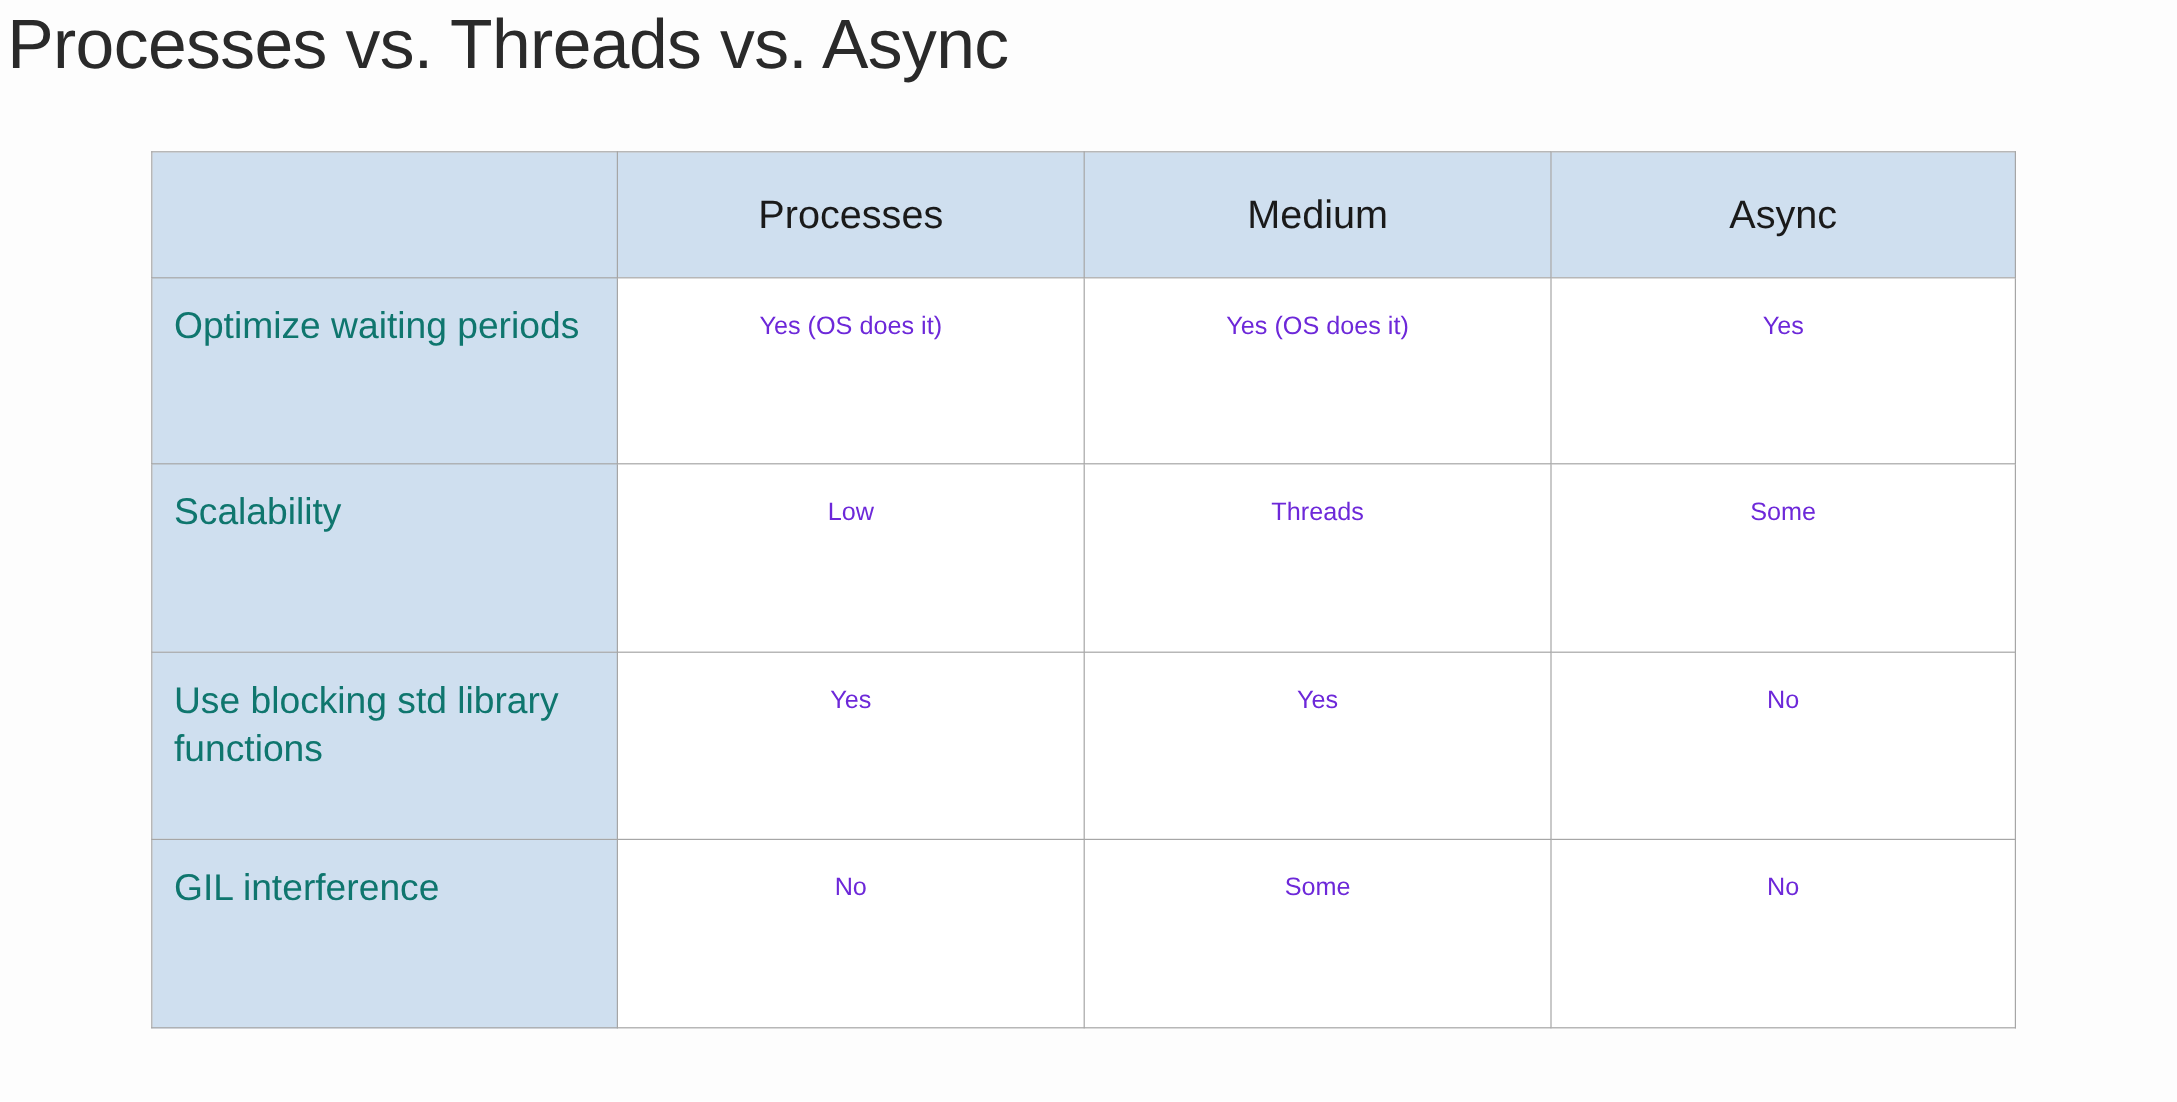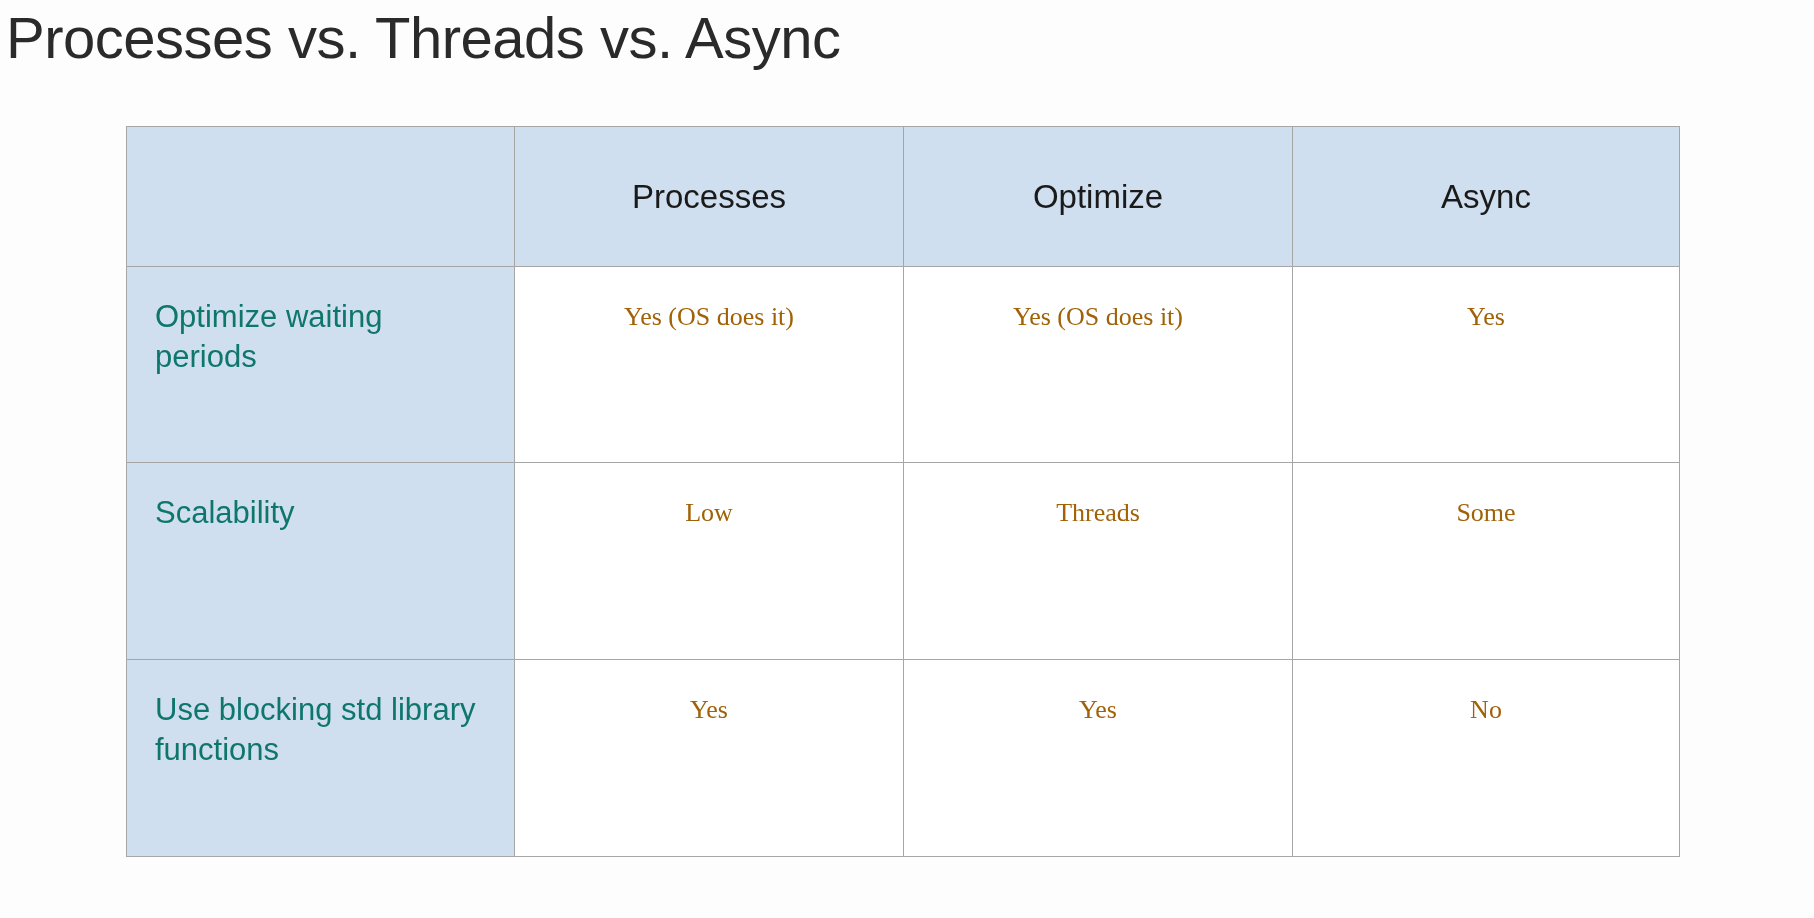--- a/index.html
+++ b/index.html
@@ -52,21 +52,21 @@
   table.cmp col.c-label { width: 388px; }
   table.cmp col.c-proc  { width: 389px; }
   table.cmp col.c-thr   { width: 389px; }
   table.cmp col.c-asy   { width: 387px; }
 
   table.cmp td {
     border: 1px solid #a6a6a6;
     font-size: 31px;
     color: #141414;
     font-weight: 400;
-    padding: 12px;
+    padding: 2px;
     vertical-align: top;
   }
 
   
   tr.head-row td {
     background: #cfdfef;
     height: 85px;
     text-align: center;
     vertical-align: middle;
   }
@@ -93,23 +93,22 @@
   }
 
   td.row-value {
     background: #ffffff;
     text-align: center;
     vertical-align: top;
   }
   td.row-value .vcell {
     padding: 18px 10px 0 10px;
     line-height: 40px;
-    font-size: 26px;
-    color: #a16207;
-    font-family: Liberation Serif, serif;
+    font-size: 21px;
+    color: #6d28d9;
   }
 
   tr.r0 td { height: 128px; }
   tr.r1 td { height: 128px; }
   tr.r2 td { height: 130px; }
   tr.r3 td { height: 129px; }
   tr.r4 td { height: 130px; }
 </style>
 </head>
 <body>
@@ -128,21 +127,21 @@
       </colgroup>
       <tbody>
         <tr class="head-row">
           <td class="head-blank">
             <div class="hcell"></div>
           </td>
           <td>
             <div class="hcell">Processes</div>
           </td>
           <td>
-            <div class="hcell">Optimize</div>
+            <div class="hcell">Medium</div>
           </td>
           <td>
             <div class="hcell">Async</div>
           </td>
         </tr>
 
         <tr class="r0">
           <td class="row-label">
             <div class="lcell">Optimize waiting periods</div>
           </td>
@@ -181,17 +180,31 @@
             <div class="vcell">Yes</div>
           </td>
           <td class="row-value">
             <div class="vcell">Yes</div>
           </td>
           <td class="row-value">
             <div class="vcell">No</div>
           </td>
         </tr>
 
+        <tr class="r4">
+          <td class="row-label">
+            <div class="lcell">GIL interference</div>
+          </td>
+          <td class="row-value">
+            <div class="vcell">No</div>
+          </td>
+          <td class="row-value">
+            <div class="vcell">Some</div>
+          </td>
+          <td class="row-value">
+            <div class="vcell">No</div>
+          </td>
+        </tr>
       </tbody>
     </table>
   </div>
 
 </div>
 
 </body></html>

